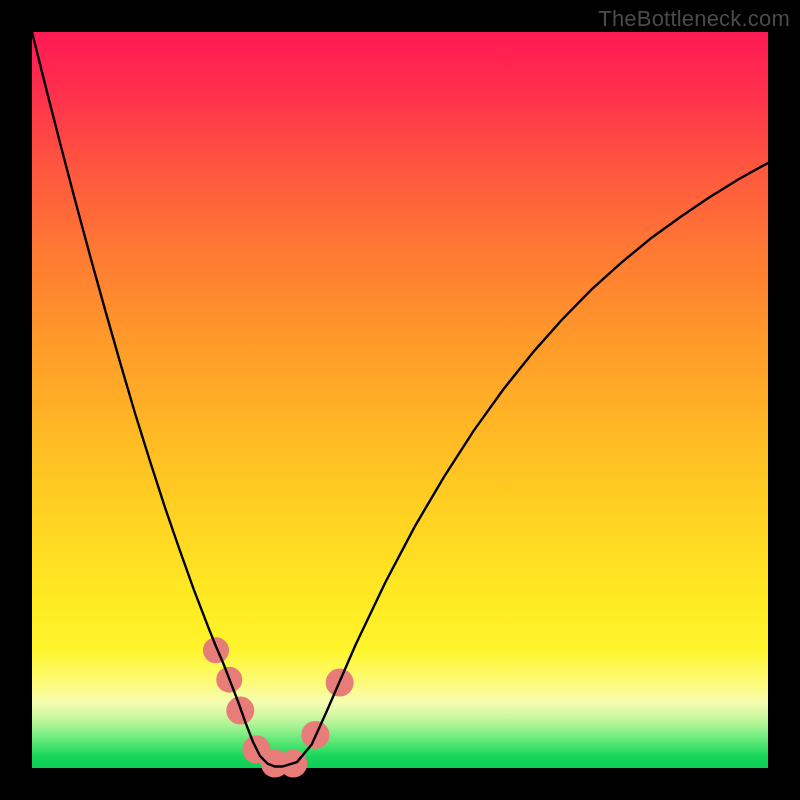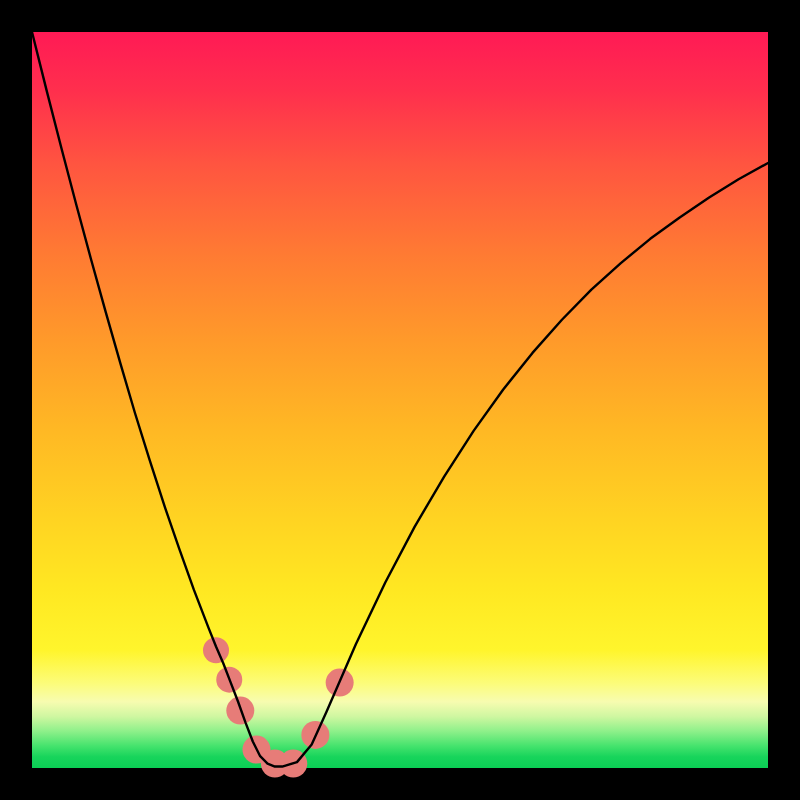--- a/index.html
+++ b/index.html
@@ -76,13 +76,14 @@
           <circle cx="208.29" cy="678.59" r="14" fill="#e77c78"></circle>
           <circle cx="224.48" cy="717.60" r="14" fill="#e77c78"></circle>
           <circle cx="242.88" cy="731.58" r="14" fill="#e77c78"></circle>
           <circle cx="261.28" cy="731.58" r="14" fill="#e77c78"></circle>
           <circle cx="283.36" cy="702.88" r="14" fill="#e77c78"></circle>
           <circle cx="307.65" cy="650.62" r="14" fill="#e77c78"></circle>
         </g>
       <path fill="none" stroke="#000" stroke-width="2.4" stroke-linecap="round" stroke-linejoin="round" d="M0.00 0.00 L14.72 58.88 L29.44 116.29 L44.16 172.22 L58.88 226.69 L73.60 279.68 L88.32 331.20 L103.04 381.25 L117.76 428.35 L132.48 473.98 L147.20 516.67 L161.92 557.89 L176.64 596.16 L184.00 614.56 L191.36 631.49 L198.72 650.62 L206.08 669.76 L213.44 690.37 L220.80 709.50 L228.16 724.22 L235.52 731.58 L242.88 734.53 L250.24 734.53 L264.96 730.11 L279.68 712.45 L294.40 680.06 L323.84 612.35 L353.28 550.53 L382.72 494.59 L412.16 444.54 L441.60 398.91 L471.04 357.70 L500.48 320.90 L529.92 287.78 L559.36 257.60 L588.80 231.10 L618.24 206.82 L647.68 185.47 L677.12 165.60 L706.56 147.20 L736.00 131.01"></path>
     </svg>
   </div>
+  <div class="watermark">TheBottleneck.com</div>
 </div>
 
 </body></html>

